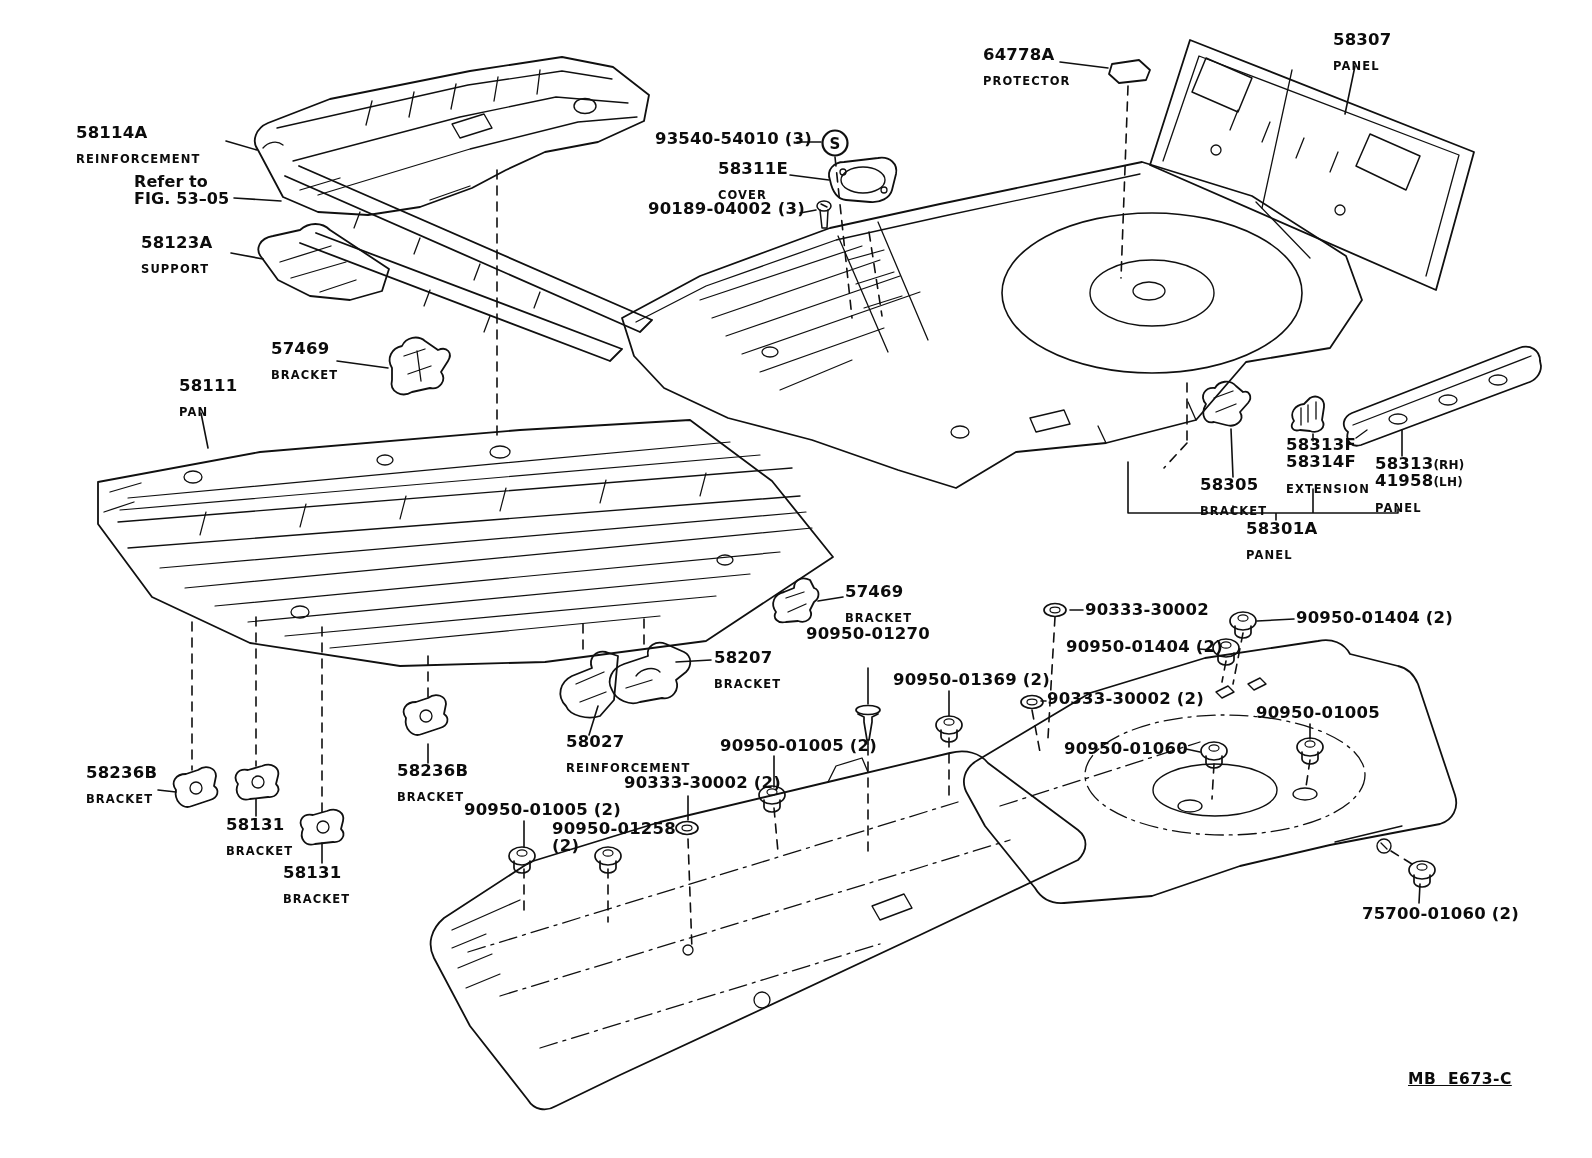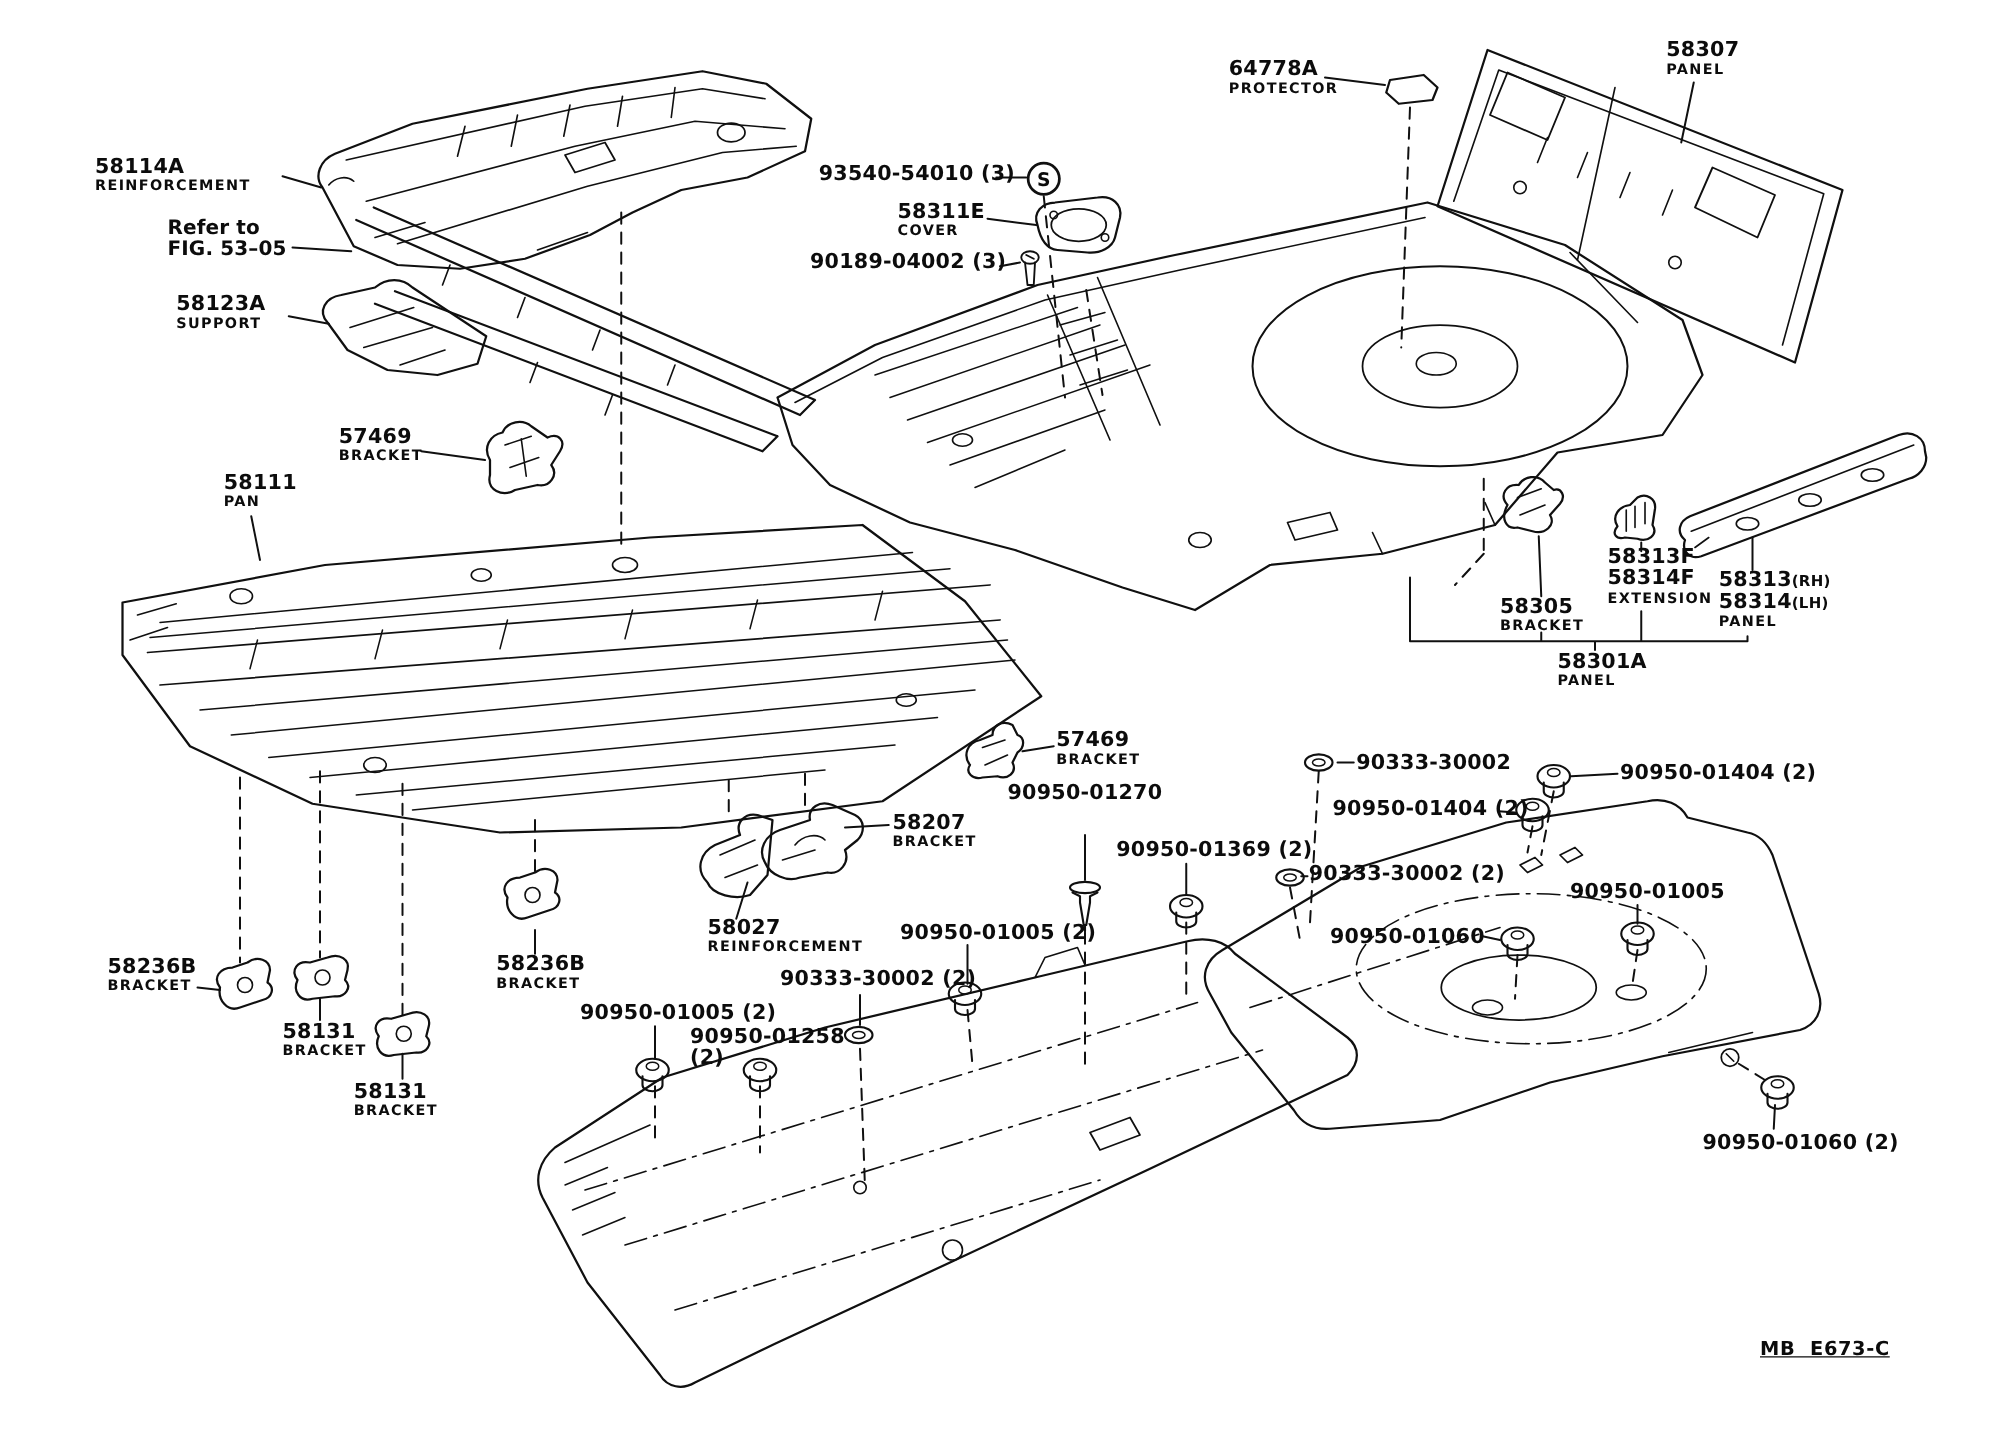--- a/index.html
+++ b/index.html
@@ -5,21 +5,21 @@
   html,body{margin:0;padding:0;background:#ffffff;}
   .canvas{
     position:relative;width:1592px;height:1158px;background:#ffffff;
     font-family:"DejaVu Sans","Liberation Sans",sans-serif;color:#0c0c0c;overflow:hidden;
   }
   svg.art{position:absolute;left:0;top:0;}
   .lbl{position:absolute;line-height:1.05;white-space:nowrap;color:#0c0c0c;}
   .num{display:block;font-size:16.5px;font-weight:700;letter-spacing:.2px;}
   .numline{display:block;font-size:16.5px;font-weight:700;letter-spacing:.2px;}
   .suf{font-size:12px;font-weight:700;}
-  .sub{display:block;font-size:11.5px;font-weight:700;letter-spacing:1.1px;margin-top:1px;}
+  .sub{display:block;font-size:11.5px;font-weight:700;letter-spacing:1.1px;margin-top:12px;}
   .note .num{font-size:16px;letter-spacing:.1px;}
   .code{position:absolute;font-size:15.5px;font-weight:700;letter-spacing:.5px;white-space:pre;text-decoration:underline;}
   .alignr{}
 </style>
 </head>
 <body>
 
 <div class="canvas">
 
 <svg class="art" width="1592" height="1158" viewBox="0 0 1592 1158" fill="none" stroke="#101010" stroke-width="1.8" stroke-linecap="round" stroke-linejoin="round">
@@ -318,21 +318,21 @@
   </div>
 
   <div class="lbl" style="left:1286px;top:436px">
     <span class="num">58313F</span>
     <span class="num">58314F</span>
     <span class="sub">EXTENSION</span>
   </div>
 
   <div class="lbl" style="left:1375px;top:455px">
     <span class="numline"><span>58313</span><span class="suf">(RH)</span></span>
-    <span class="numline"><span>58314</span><span class="suf">(LH)</span></span>
+    <span class="numline"><span>41958</span><span class="suf">(LH)</span></span>
     <span class="sub">PANEL</span>
   </div>
 
   <div class="lbl" style="left:1200px;top:476px">
     <span class="num">58305</span>
     <span class="sub">BRACKET</span>
   </div>
 
   <div class="lbl" style="left:1246px;top:520px">
     <span class="num">58301A</span>
@@ -417,18 +417,18 @@
     <span class="num">58131</span>
     <span class="sub">BRACKET</span>
   </div>
 
   <div class="lbl" style="left:397px;top:762px">
     <span class="num">58236B</span>
     <span class="sub">BRACKET</span>
   </div>
 
   <div class="lbl" style="left:1362px;top:905px">
-    <span class="num">90950-01060 (2)</span>
+    <span class="num">75700-01060 (2)</span>
   </div>
 
   <div class="code" style="left:1408px;top:1070px">MB  E673-C</div>
 
 </div>
 
 </body></html>

